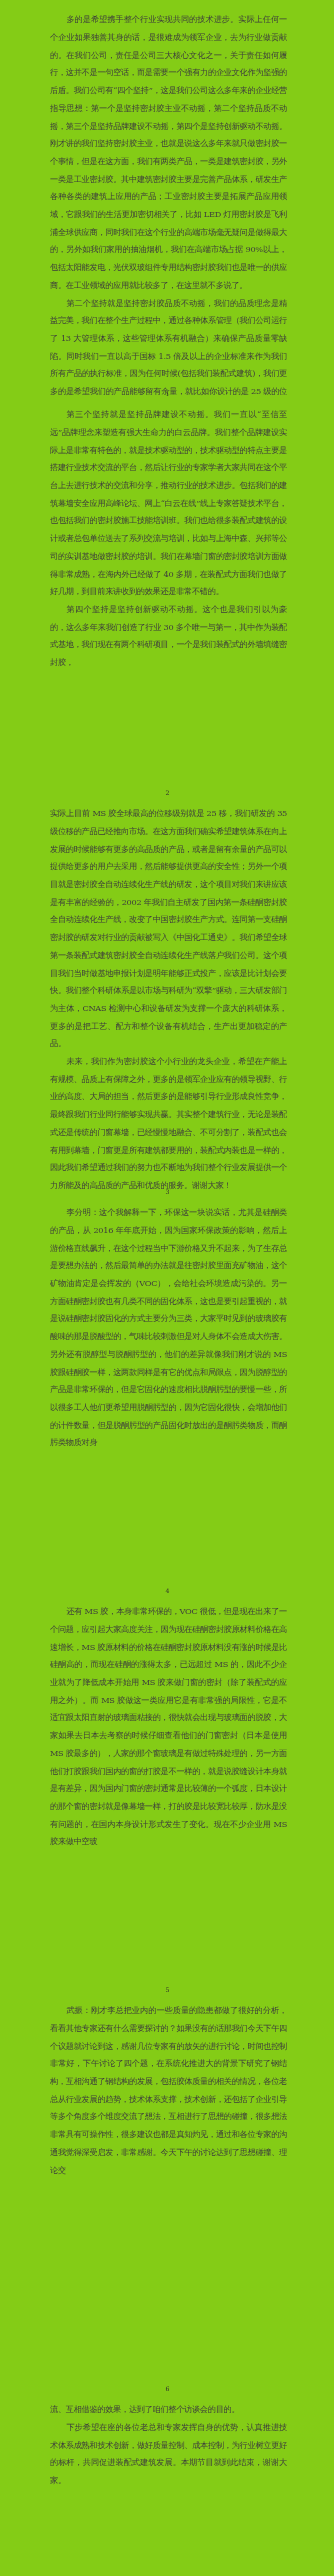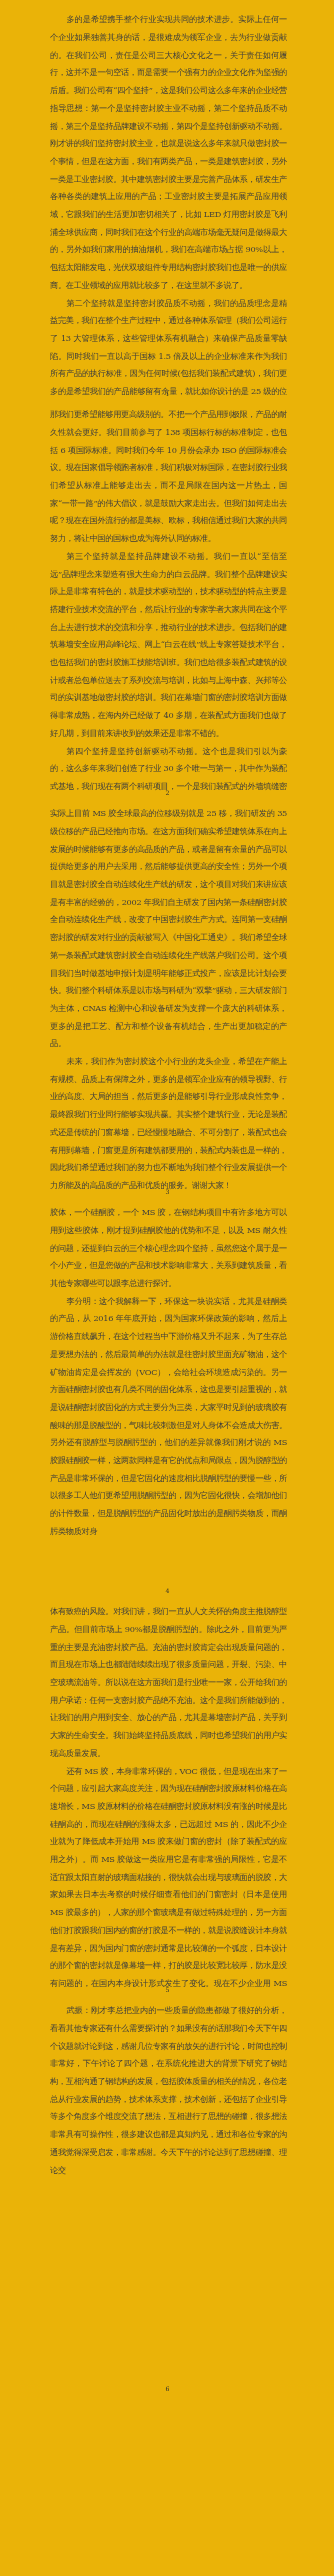--- a/index.html
+++ b/index.html
@@ -13,21 +13,21 @@
     background: #ffffff;
     color: #3d3d3d;
     font-family: "DejaVu Serif", "Liberation Serif", serif;
   }
   .page {
     position: relative;
     box-sizing: border-box;
     height: 399px;
     padding: 7.2px 48px 13.4px 50px;
     overflow: hidden;
-    background: #eab308;
+    background: #84cc16;
   }
   .page.first {
     padding-top: 11.3px;
   }
   .page.last {
     height: 399px;
   }
   .page p {
     margin: 0;
     font-size: 8.2px;
@@ -57,46 +57,45 @@
 <body>
 
 <div class="doc">
   <div class="page first">
     <p class="indent">多的是希望携手整个行业实现共同的技术进步。实际上任何一个企业如果独善其身的话，是很难成为领军企业，去为行业做贡献的。在我们公司，责任是公司三大核心文化之一，关于责任如何履行，这并不是一句空话，而是需要一个强有力的企业文化作为坚强的后盾。我们公司有“四个坚持”，这是我们公司这么多年来的企业经营指导思想：第一个是坚持密封胶主业不动摇，第二个坚持品质不动摇，第三个是坚持品牌建设不动摇，第四个是坚持创新驱动不动摇。刚才讲的我们坚持密封胶主业，也就是说这么多年来就只做密封胶一个事情，但是在这方面，我们有两类产品，一类是建筑密封胶，另外一类是工业密封胶。其中建筑密封胶主要是完善产品体系，研发生产各种各类的建筑上应用的产品；工业密封胶主要是拓展产品应用领域，它跟我们的生活更加密切相关了，比如 LED 灯用密封胶是飞利浦全球供应商，同时我们在这个行业的高端市场毫无疑问是做得最大的，另外如我们家用的抽油烟机，我们在高端市场占据 90%以上，包括太阳能发电，光伏双玻组件专用结构密封胶我们也是唯一的供应商。在工业领域的应用就比较多了，在这里就不多说了。</p>
       <p class="indent">第二个坚持就是坚持密封胶品质不动摇，我们的品质理念是精益完美，我们在整个生产过程中，通过各种体系管理（我们公司运行了 13 大管理体系，这些管理体系有机融合）来确保产品质量零缺陷。同时我们一直以高于国标 1.5 倍及以上的企业标准来作为我们所有产品的执行标准，因为任何时候(包括我们装配式建筑)，我们更多的是希望我们的产品能够留有余量，就比如你设计的是 25 级的位移，</p>
       <span class="footer-num">1</span>
   </div>
 
   <div class="page">
-    <p>那我们更希望能够用更高级别的。不把一个产品用到极限，产品的耐久性就会更好。我们目前参与了 138 项国标行标的标准制定，也包括 6 项国际标准。同时我们今年 10 月份会承办 ISO 的国际标准会议。现在国家倡导领跑者标准，我们积极对标国际，在密封胶行业我们希望从标准上能够走出去，而不是局限在国内这一片热土，国家“一带一路”的伟大倡议，就是鼓励大家走出去。但我们如何走出去呢？现在在国外流行的都是美标、欧标，我相信通过我们大家的共同努力，将让中国的国标也成为海外认同的标准。</p>
       <p class="indent">第三个坚持就是坚持品牌建设不动摇。我们一直以“至信至远”品牌理念来塑造有强大生命力的白云品牌。我们整个品牌建设实际上是非常有特色的，就是技术驱动型的，技术驱动型的特点主要是搭建行业技术交流的平台，然后让行业的专家学者大家共同在这个平台上去进行技术的交流和分享，推动行业的技术进步。包括我们的建筑幕墙安全应用高峰论坛、网上“白云在线”线上专家答疑技术平台，也包括我们的密封胶施工技能培训班。我们也给很多装配式建筑的设计或者总包单位送去了系列交流与培训，比如与上海中森、兴邦等公司的实训基地做密封胶的培训。我们在幕墙门窗的密封胶培训方面做得非常成熟，在海内外已经做了 40 多期，在装配式方面我们也做了好几期，到目前来讲收到的效果还是非常不错的。</p>
       <p class="indent">第四个坚持是坚持创新驱动不动摇。这个也是我们引以为豪的，这么多年来我们创造了行业 30 多个唯一与第一，其中作为装配式基地，我们现在有两个科研项目，一个是我们装配式的外墙填缝密封胶，</p>
       <span class="footer-num">2</span>
   </div>
 
   <div class="page">
     <p>实际上目前 MS 胶全球最高的位移级别就是 25 移，我们研发的 35 级位移的产品已经推向市场。在这方面我们确实希望建筑体系在向上发展的时候能够有更多的高品质的产品，或者是留有余量的产品可以提供给更多的用户去采用，然后能够提供更高的安全性；另外一个项目就是密封胶全自动连续化生产线的研发，这个项目对我们来讲应该是有丰富的经验的，2002 年我们自主研发了国内第一条硅酮密封胶全自动连续化生产线，改变了中国密封胶生产方式。连同第一支硅酮密封胶的研发对行业的贡献被写入《中国化工通史》。我们希望全球第一条装配式建筑密封胶全自动连续化生产线落户我们公司。这个项目我们当时做基地申报计划是明年能够正式投产，应该是比计划会要快。我们整个科研体系是以市场与科研为“双擎”驱动，三大研发部门为主体，CNAS 检测中心和设备研发为支撑一个庞大的科研体系，更多的是把工艺、配方和整个设备有机结合，生产出更加稳定的产品。</p>
       <p class="indent">未来，我们作为密封胶这个小行业的龙头企业，希望在产能上有规模、品质上有保障之外，更多的是领军企业应有的领导视野、行业的高度、大局的担当，然后更多的是能够引导行业形成良性竞争，最终跟我们行业同行能够实现共赢。其实整个建筑行业，无论是装配式还是传统的门窗幕墙，已经慢慢地融合、不可分割了，装配式也会有用到幕墙，门窗更是所有建筑都要用的，装配式内装也是一样的，因此我们希望通过我们的努力也不断地为我们整个行业发展提供一个力所能及的高品质的产品和优质的服务。谢谢大家！</p>
       <p class="indent">武振：李总把胶的行业整体发展做了详细的介绍，提到了两类</p>
       <span class="footer-num">3</span>
   </div>
 
   <div class="page">
-    <p>胶体，一个硅酮胶，一个 MS 胶，在钢结构项目中有许多地方可以用到这些胶体，刚才提到硅酮胶他的优势和不足，以及 MS 耐久性的问题，还提到白云的三个核心理念四个坚持，虽然您这个属于是一个小产业，但是您做的产品和技术影响非常大，关系到建筑质量，看其他专家哪些可以跟李总进行探讨。</p>
       <p class="indent">李分明：这个我解释一下，环保这一块说实话，尤其是硅酮类的产品，从 2016 年年底开始，因为国家环保政策的影响，然后上游价格直线飙升，在这个过程当中下游价格又升不起来，为了生存总是要想办法的，然后最简单的办法就是往密封胶里面充矿物油，这个矿物油肯定是会挥发的（VOC），会给社会环境造成污染的。另一方面硅酮密封胶也有几类不同的固化体系，这也是要引起重视的，就是说硅酮密封胶固化的方式主要分为三类，大家平时见到的玻璃胶有酸味的那是脱酸型的，气味比较刺激但是对人身体不会造成大伤害。另外还有脱醇型与脱酮肟型的，他们的差异就像我们刚才说的 MS 胶跟硅酮胶一样，这两款同样是有它的优点和局限点，因为脱醇型的产品是非常环保的，但是它固化的速度相比脱酮肟型的要慢一些，所以很多工人他们更希望用脱酮肟型的，因为它固化很快，会增加他们的计件数量，但是脱酮肟型的产品固化时放出的是酮肟类物质，而酮肟类物质对身</p>
       <span class="footer-num">4</span>
   </div>
 
   <div class="page">
-    <p>体有致癌的风险。对我们讲，我们一直从人文关怀的角度主推脱醇型产品。但目前市场上 90%都是脱酮肟型的。除此之外，目前更为严重的主要是充油密封胶产品。充油的密封胶肯定会出现质量问题的，而且现在市场上也都陆陆续续出现了很多质量问题，开裂、污染、中空玻璃流油等。所以说在这方面我们是行业唯一一家，公开给我们的用户承诺：任何一支密封胶产品绝不充油。这个是我们所能做到的，让我们的用户用到安全、放心的产品，尤其是幕墙密封产品，关乎到大家的生命安全。我们始终坚持品质底线，同时也希望我们的用户实现高质量发展。</p>
       <p class="indent">还有 MS 胶，本身非常环保的，VOC 很低，但是现在出来了一个问题，应引起大家高度关注，因为现在硅酮密封胶原材料价格在高速增长，MS 胶原材料的价格在硅酮密封胶原材料没有涨的时候是比硅酮高的，而现在硅酮的涨得太多，已远超过 MS 的，因此不少企业就为了降低成本开始用 MS 胶来做门窗的密封（除了装配式的应用之外）。而 MS 胶做这一类应用它是有非常强的局限性，它是不适宜跟太阳直射的玻璃面粘接的，很快就会出现与玻璃面的脱胶，大家如果去日本去考察的时候仔细查看他们的门窗密封（日本是使用 MS 胶最多的），人家的那个窗玻璃是有做过特殊处理的，另一方面他们打胶跟我们国内的窗的打胶是不一样的，就是说胶缝设计本身就是有差异，因为国内门窗的密封通常是比较薄的一个弧度，日本设计的那个窗的密封就是像幕墙一样，打的胶是比较宽比较厚，防水是没有问题的，在国内本身设计形式发生了变化。现在不少企业用 MS 胶来做中空玻</p>
       <span class="footer-num">5</span>
   </div>
 
   <div class="page">
       <p class="indent">武振：刚才李总把业内的一些质量的隐患都做了很好的分析，看看其他专家还有什么需要探讨的？如果没有的话那我们今天下午四个议题就讨论到这，感谢几位专家有的放矢的进行讨论，时间也控制非常好，下午讨论了四个题，在系统化推进大的背景下研究了钢结构，互相沟通了钢结构的发展，包括胶体质量的相关的情况，各位老总从行业发展的趋势，技术体系支撑，技术创新，还包括了企业引导等多个角度多个维度交流了想法，互相进行了思想的碰撞，很多想法非常具有可操作性，很多建议也都是真知灼见，通过和各位专家的沟通我觉得深受启发，非常感谢。今天下午的讨论达到了思想碰撞、理论交</p>
       <span class="footer-num">6</span>
   </div>
 
   <div class="page last">
+    <p>流、互相借鉴的效果，达到了咱们整个访谈会的目的。</p>
+      <p class="indent">下步希望在座的各位老总和专家发挥自身的优势，认真推进技术体系成熟和技术创新，做好质量控制、成本控制，为行业树立更好的标杆，共同促进装配式建筑发展。本期节目就到此结束，谢谢大家。</p>
   </div>
 </div>
 
 
 </body></html>

